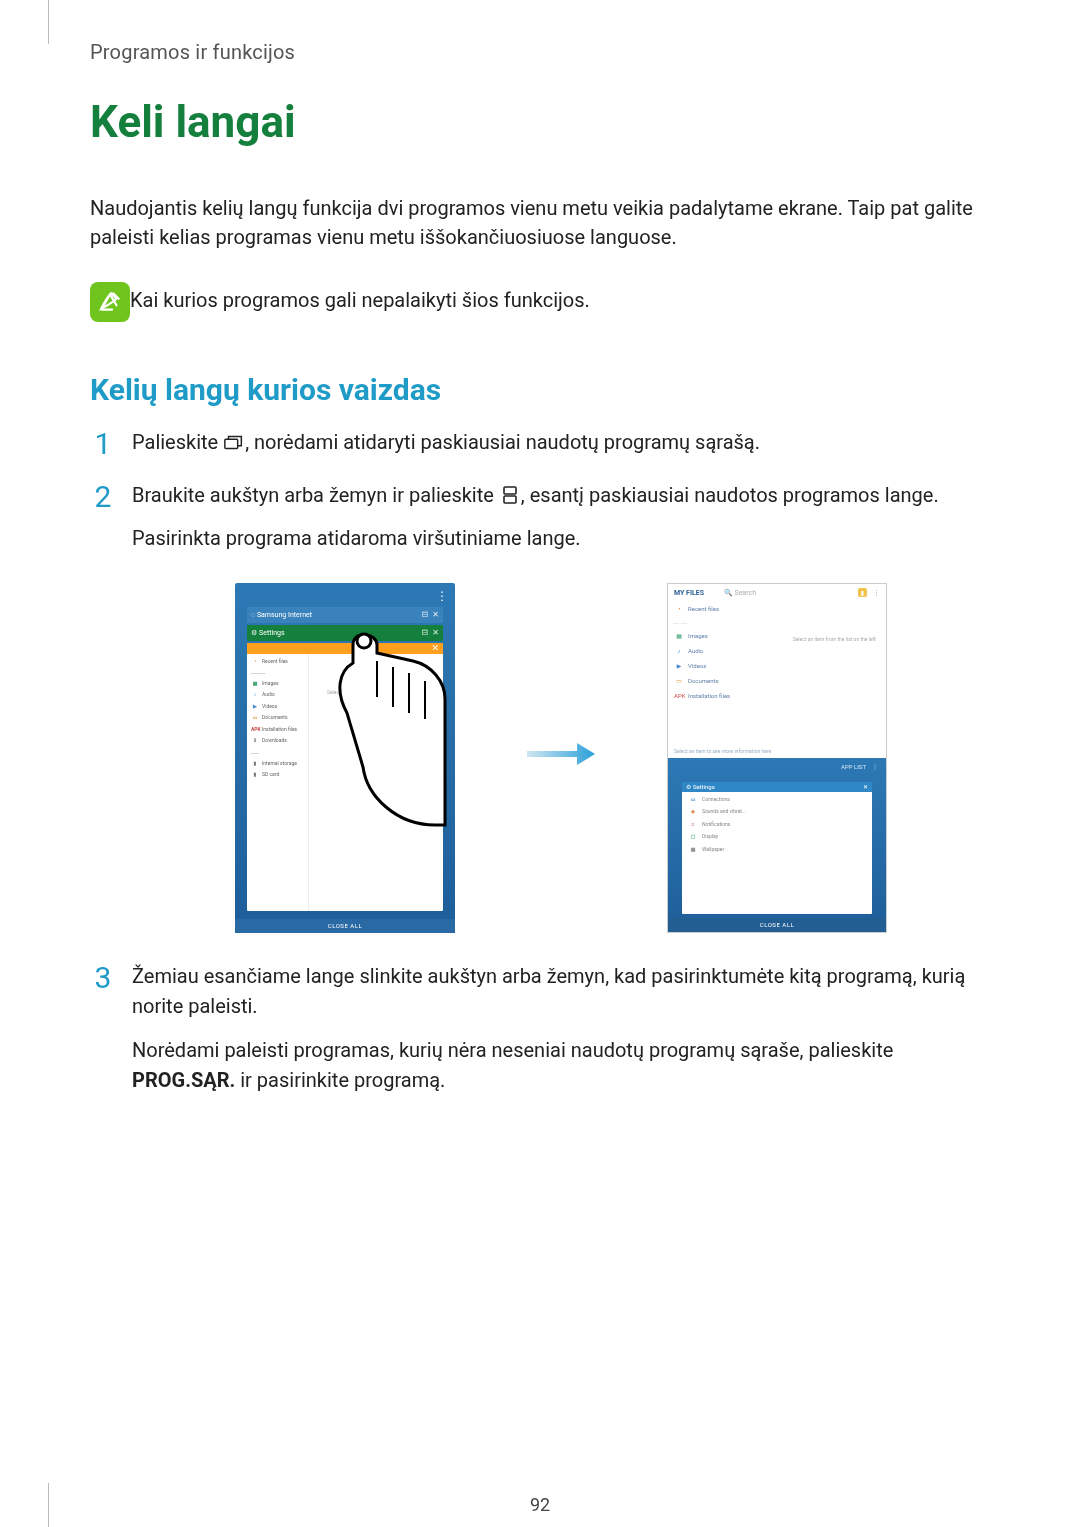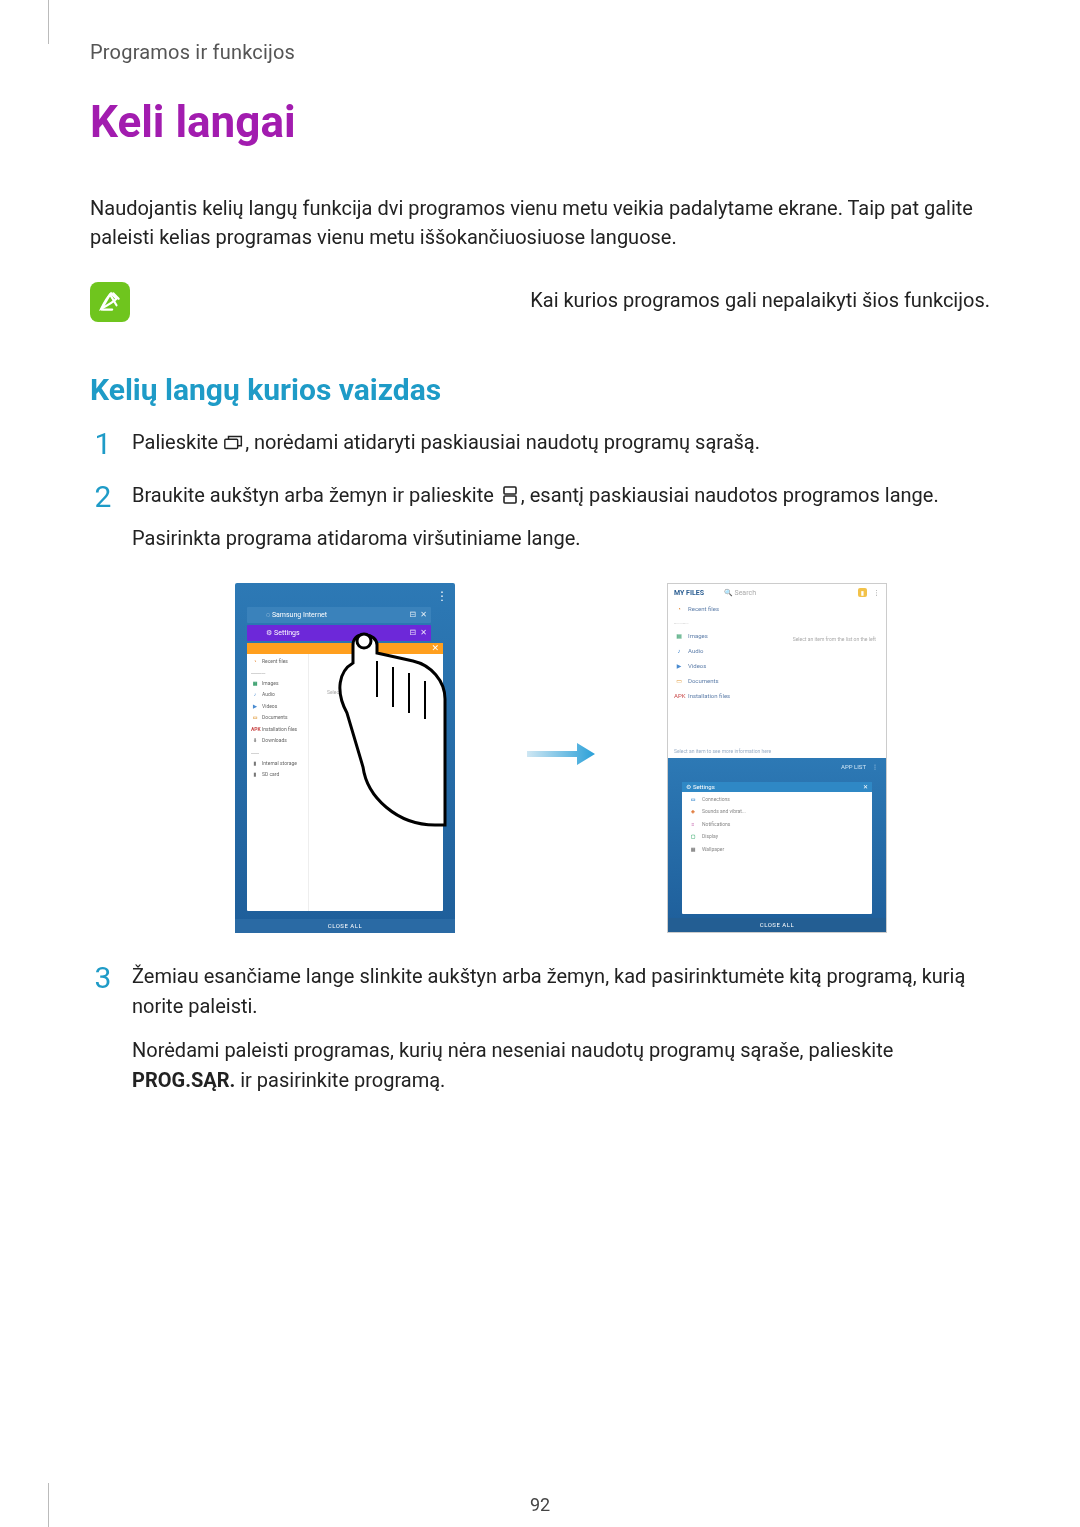--- a/index.html
+++ b/index.html
@@ -36,40 +36,39 @@
   }
   .chapter-head {
     font-size: 20px;
     color: #555;
     margin-bottom: 32px;
     letter-spacing: .2px;
   }
   h1.title {
     font-size: 44px;
     font-weight: 700;
-    color: #a21caf;
+    color: #15803d;
     margin: 0 0 46px 0;
   }
   h2.subtitle {
     font-size: 30px;
     font-weight: 700;
     color: #1e9bc7;
     margin: 0 0 20px 0;
   }
   p.body {
     font-size: 20px;
     line-height: 1.45;
     margin: 0 0 28px 0;
     color: #222;
   }
   .note-row {
     display: flex;
     align-items: flex-start;
     margin-bottom: 50px;
-    justify-content: space-between;
   }
   .note-icon {
     width: 40px;
     height: 40px;
     border-radius: 8px;
     background: #6fc51e;
     display: flex;
     align-items: center;
     justify-content: center;
     flex: 0 0 40px;
@@ -135,41 +134,41 @@
     position: absolute;
     right: 6px;
     top: 4px;
     color: #fff;
     font-size: 12px;
     letter-spacing: 1px;
   }
   .card {
     position: absolute;
     left: 12px;
-    right: 24px;
+    right: 12px;
     border-radius: 1px;
     background: #3c84bd;
     color: #fff;
     font-size: 7px;
-    padding: 3px 19px;
+    padding: 3px 4px;
     box-sizing: border-box;
   }
   .card .rowicons {
     position: absolute;
     right: 4px;
     top: 2px;
     display: flex;
     gap: 4px;
   }
   .card .rowicons span {
     font-size: 8px;
     opacity: .85;
   }
   .card.c1 { top: 24px; background:#3a82bb; }
-  .card.c2 { top: 42px; background:#6d28d9; }
+  .card.c2 { top: 42px; background:#15803d; }
   .card.c3 { top: 60px; background:#2663a0; }
   .active-app {
     position: absolute;
     left: 12px;
     right: 12px;
     top: 60px;
     bottom: 22px;
     background: #fff;
     border-radius: 1px;
   }

